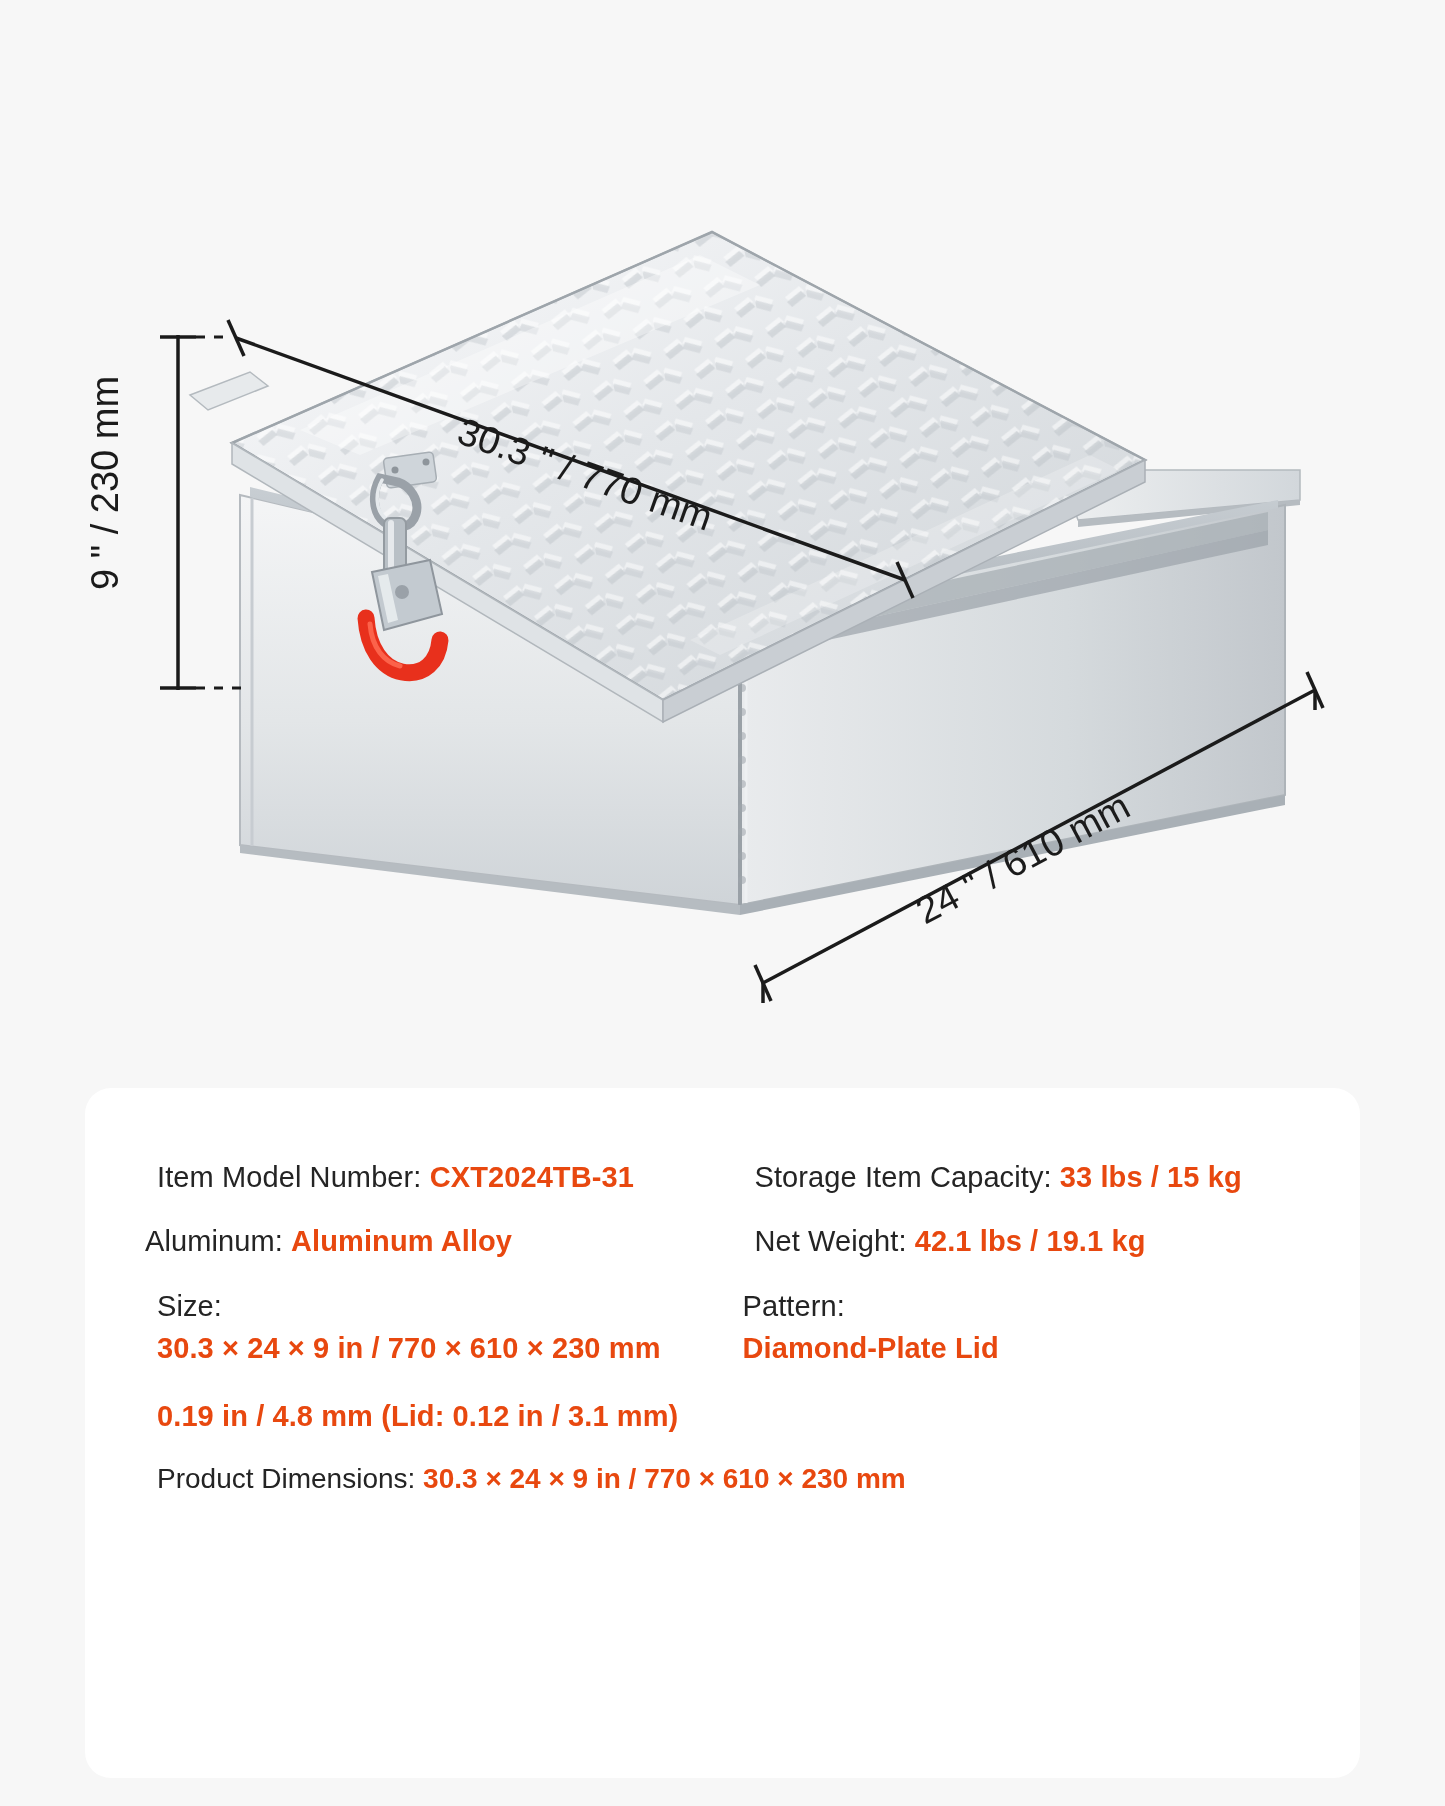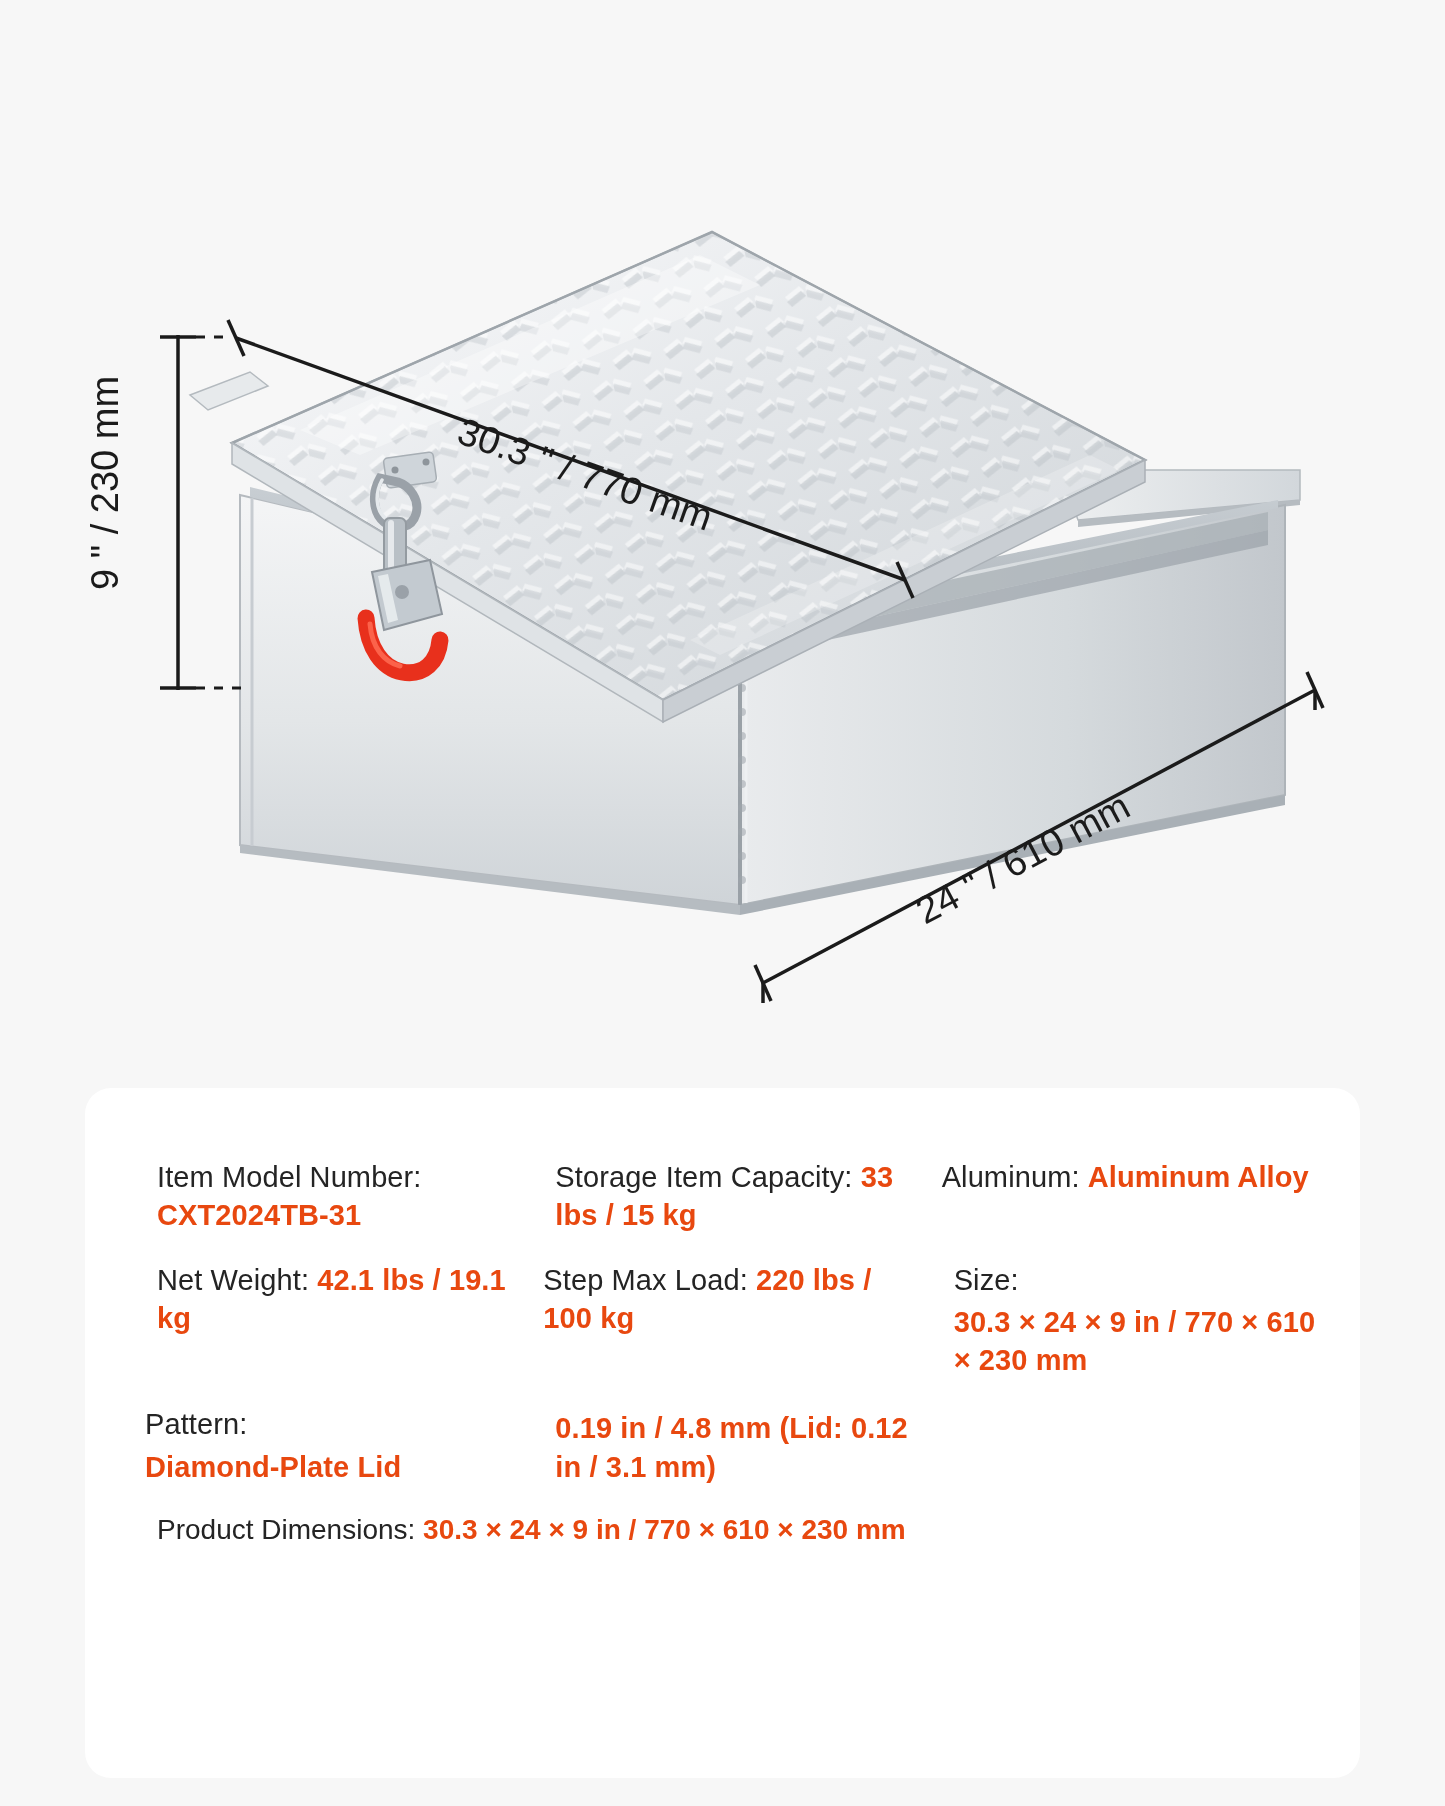--- a/index.html
+++ b/index.html
@@ -34,21 +34,21 @@
     height: 690px;
     background: #ffffff;
     border-radius: 26px;
   }
   .spec-inner {
     position: absolute;
     left: 40px; right: 40px; top: 70px;
   }
   .spec-grid {
     display: grid;
-    grid-template-columns: 1fr 1fr 1fr;
+    grid-template-columns: 1fr 1fr;
     column-gap: 0px;
     row-gap: 0px;
   }
   .spec-row {
     display: block;
     padding: 0 0 26px 0;
     font-size: 29px;
     line-height: 1.32;
     color: #222222;
     letter-spacing: 0.1px;
@@ -240,23 +240,20 @@
         <div class="spec-row col-left">
           <span class="spec-label">Storage Item Capacity: </span><span class="spec-value">33 lbs / 15 kg</span>
         </div>
         <div class="spec-row col-right">
           <span class="spec-label">Aluminum: </span><span class="spec-value">Aluminum Alloy</span>
         </div>
 
         <div class="spec-row col-left">
           <span class="spec-label">Net Weight: </span><span class="spec-value">42.1 lbs / 19.1 kg</span>
         </div>
-        <div class="spec-row col-right">
-          <span class="spec-label">Step Max Load: </span><span class="spec-value">220 lbs / 100 kg</span>
-        </div>
 
         <div class="spec-row col-left stacked">
           <span class="spec-label">Size:</span>
             <span class="spec-value">30.3 × 24 × 9 in / 770 × 610 × 230 mm</span>
         </div>
         <div class="spec-row col-right stacked">
           <span class="spec-label">Pattern:</span>
             <span class="spec-value">Diamond-Plate Lid</span>
         </div>
 

